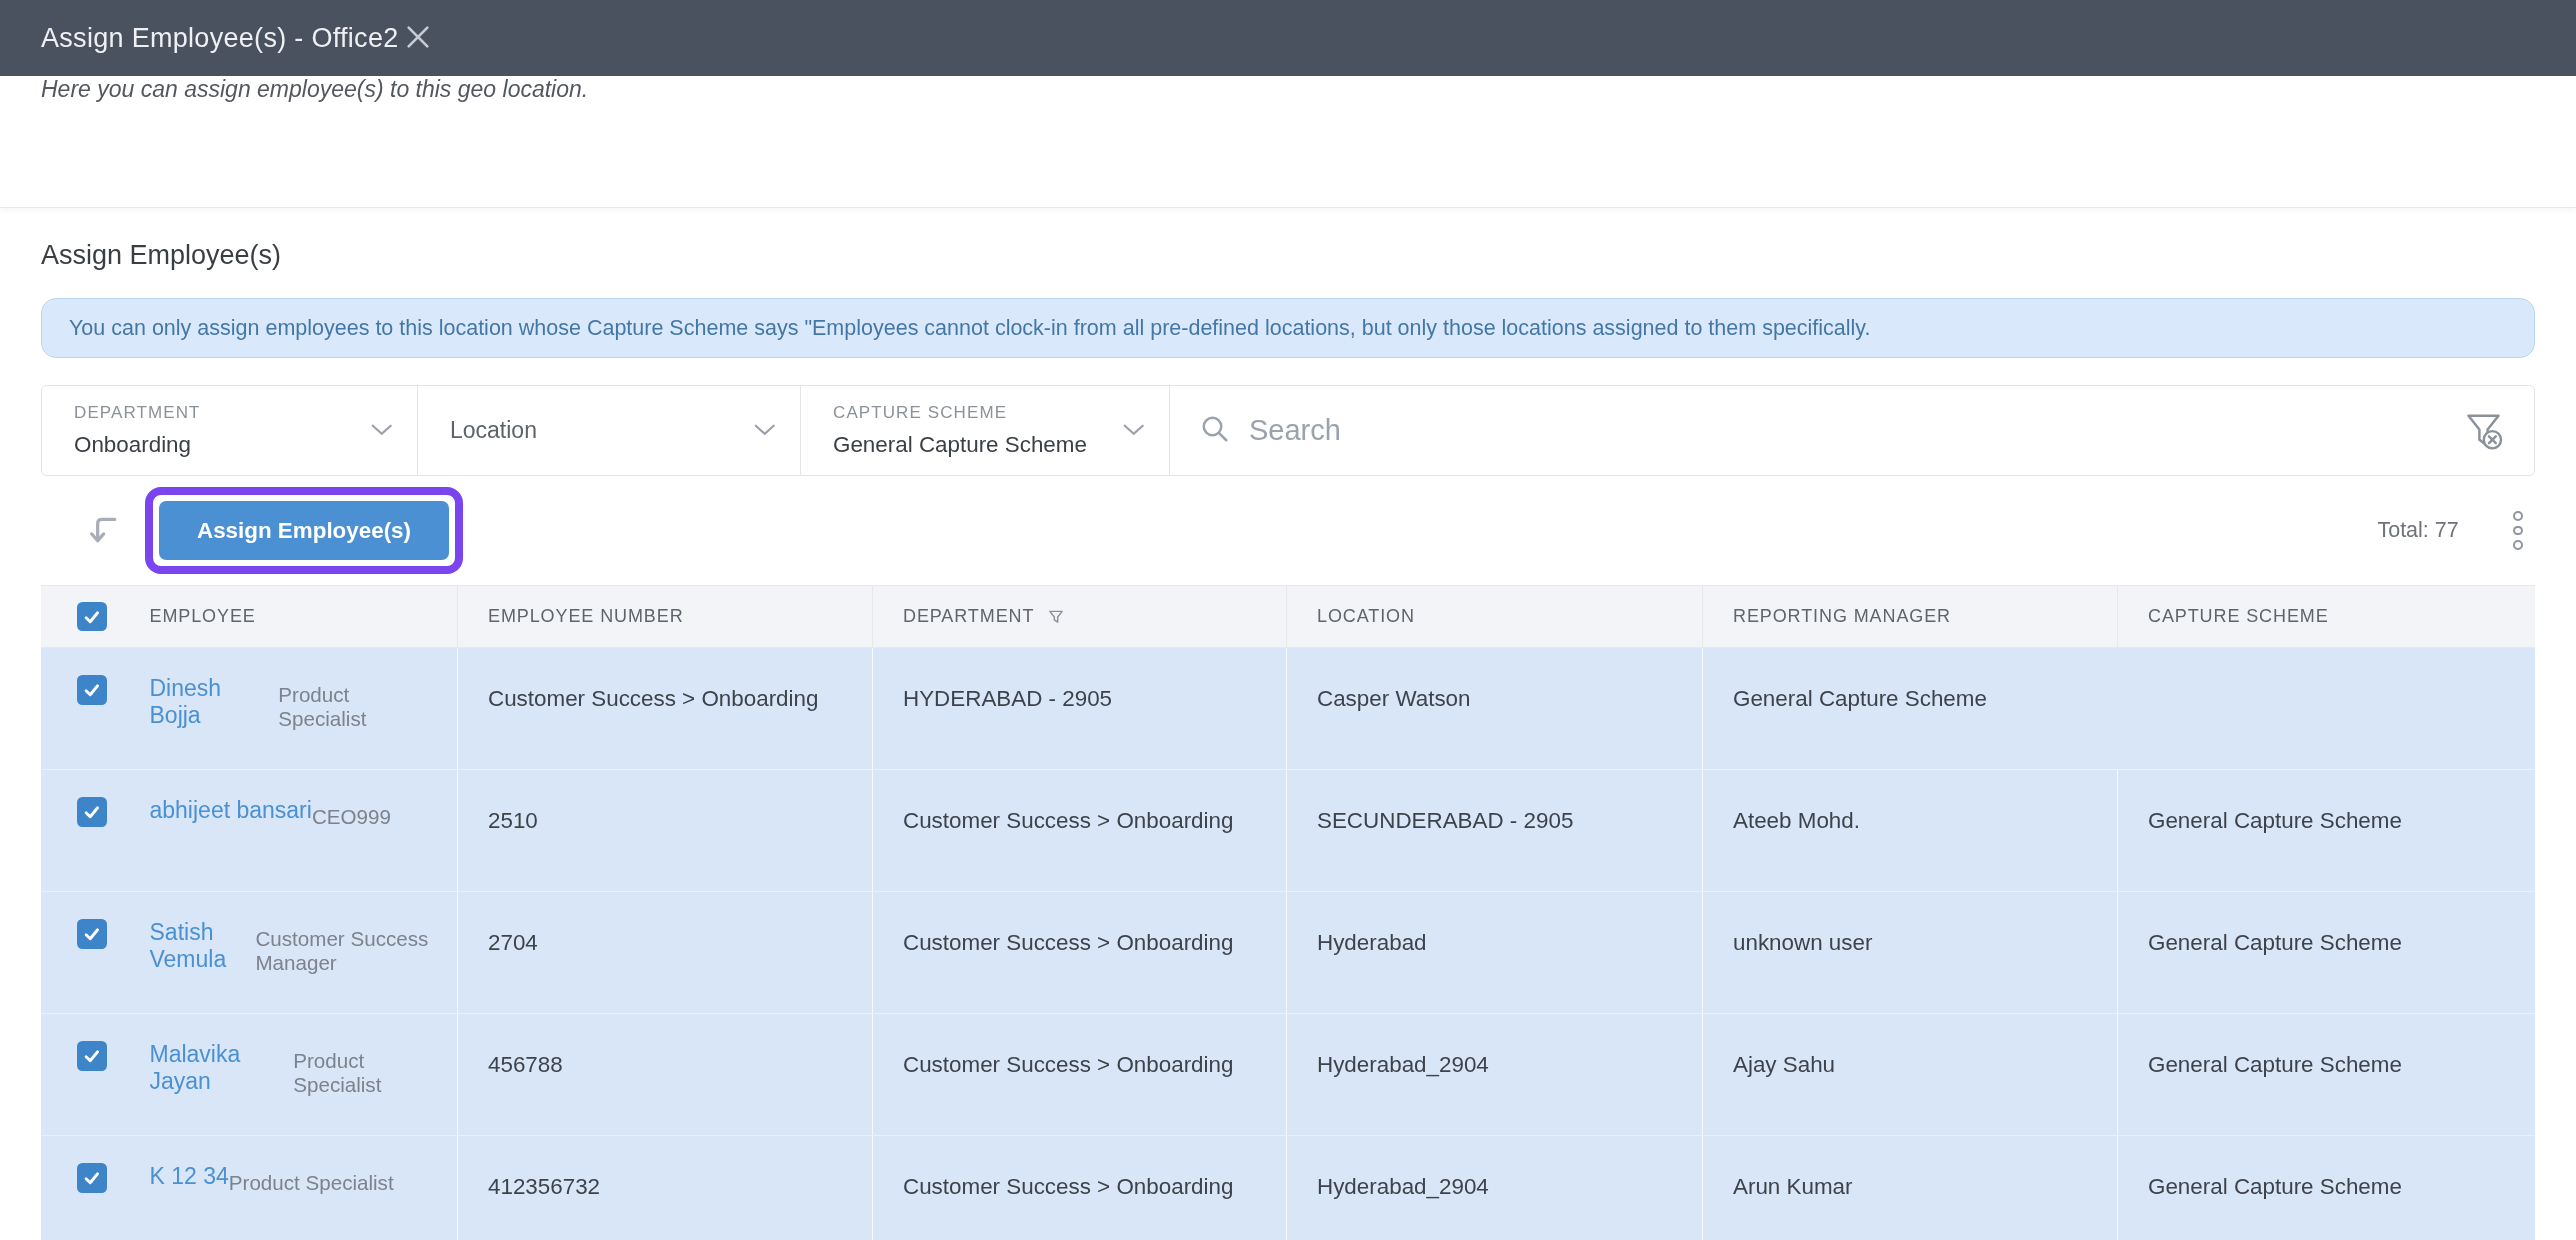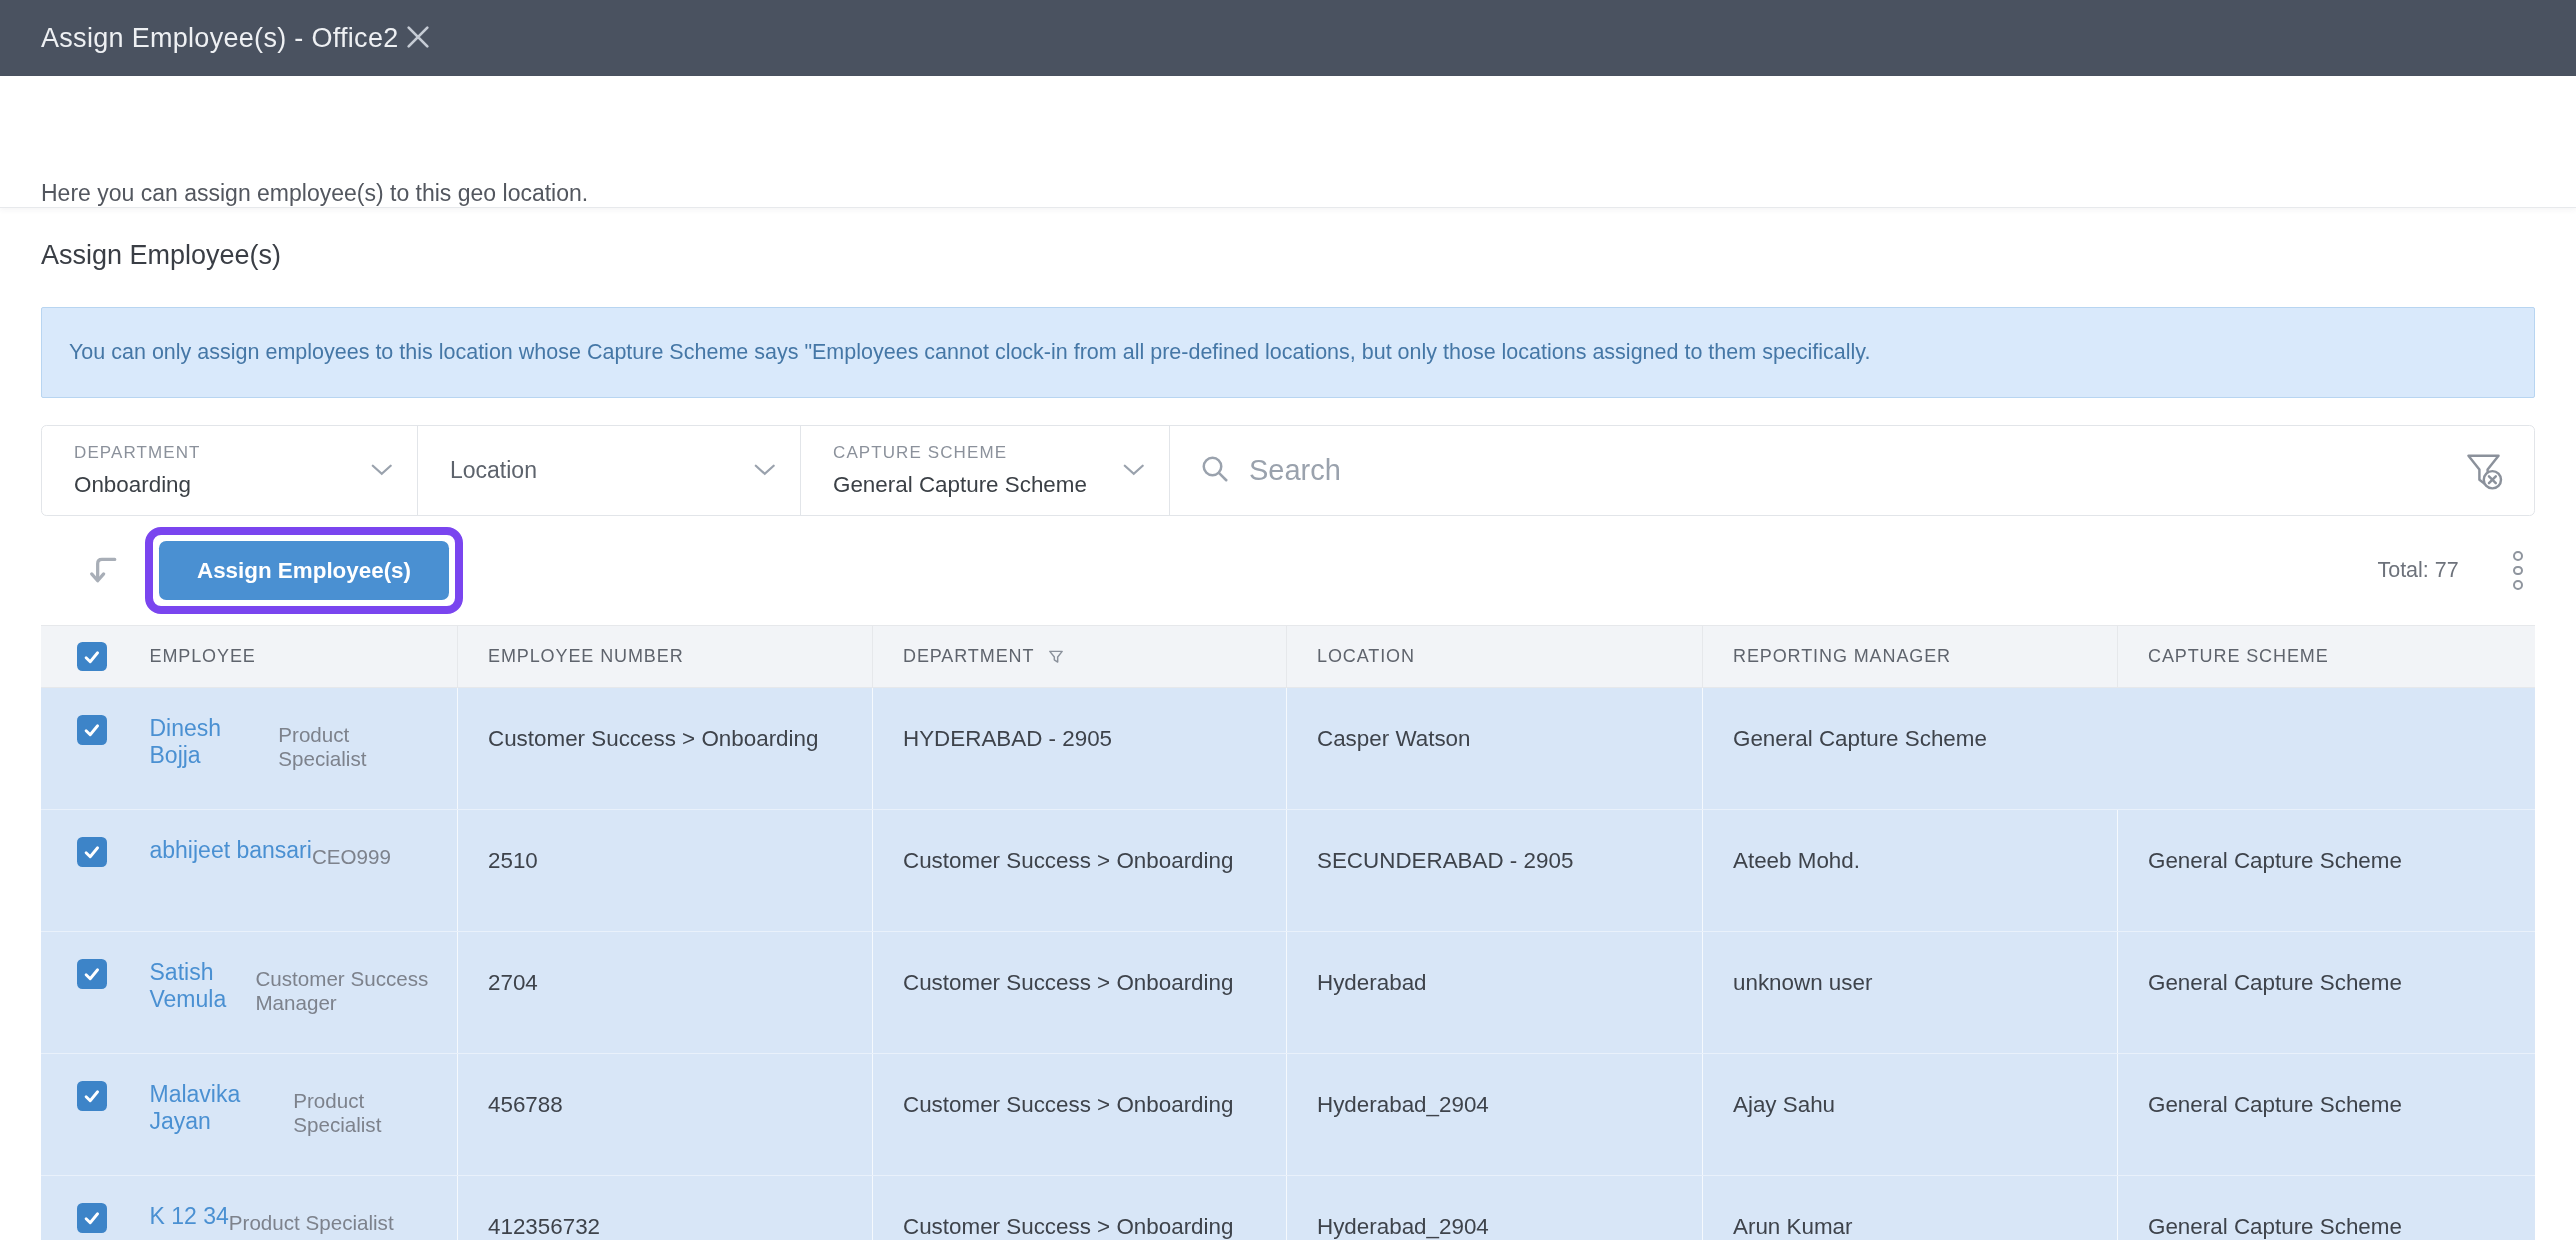--- a/index.html
+++ b/index.html
@@ -6,30 +6,30 @@
   html,body { width:2576px; height:1241px; overflow:hidden; background:#ffffff;
               font-family:"Liberation Sans", sans-serif; }
 
   
   .modal-header { height:76px; background:#4a5260; display:flex; align-items:center;
                   justify-content:flex-start; padding:0 41px; }
   .modal-title { font-size:27px; color:#eef0f3; font-weight:500; letter-spacing:0.3px; }
   .close-btn { width:39px; height:39px; display:flex; align-items:center; justify-content:center; cursor:pointer; }
 
   
-  .intro { height:132px; display:flex; align-items:flex-end; padding:0 41px;
-           border-bottom:0.9px solid #e7e9ec; box-shadow:0 2.7px 5.4px rgba(60,64,70,.05); }
+  .intro { height:132px; display:flex; align-items:flex-start; padding:0 41px;
+           border-bottom:0.9px solid #e7e9ec; box-shadow:0 2.7px 5.4px rgba(60,64,70,.05);font-style:italic; }
   .intro-text { font-size:23px; color:#53575f; }
 
   
   .content { padding:0 41px; }
   .section-heading { margin-top:32px; font-size:27px; color:#3a3e45; font-weight:500; }
 
-  .banner { margin-top:36px; height:91px; background:#d9e9fb; border:0.9px solid #b8d5f1;
-            border-radius:2px; display:flex; align-items:center; padding:0 27px;
+  .banner { margin-top:27px; height:60px; background:#d9e9fb; border:0.9px solid #b8d5f1;
+            border-radius:15px; display:flex; align-items:center; padding:0 27px;
             font-size:21.5px; color:#4577a6; }
 
   
   .filterbar { margin-top:27px; height:91px; border:0.9px solid #e2e5e9; border-radius:5.4px;
                display:flex; align-items:stretch; background:#fff; }
   .fseg { border-right:0.9px solid #e2e5e9; display:flex; align-items:center;
           padding:0 25px 0 32px; cursor:pointer; }
   .fseg-dept { width:376px; } .fseg-loc { width:383px; } .fseg-cap { width:369px; }
   .fstack { display:flex; flex-direction:column; }
   .flabel { font-size:17px; color:#8b919b; letter-spacing:1.1px; }

